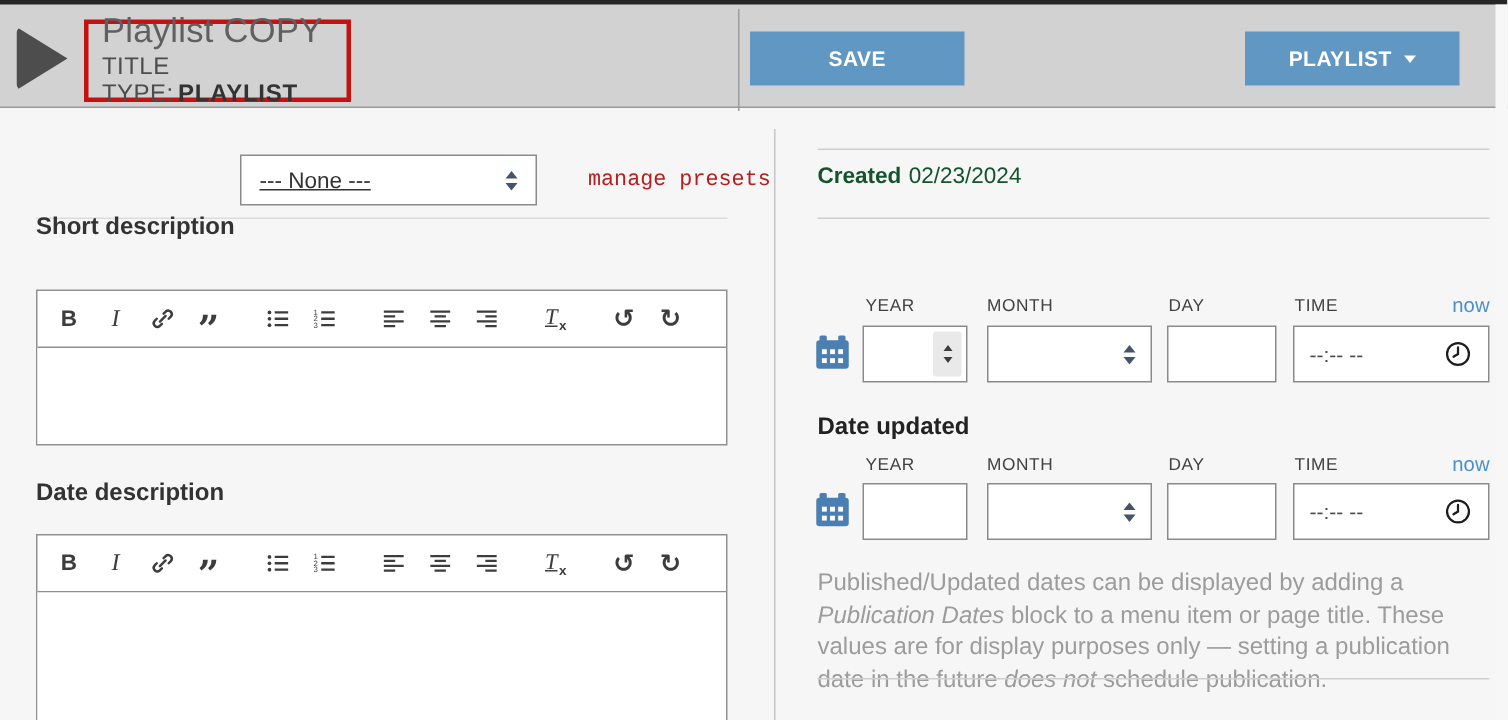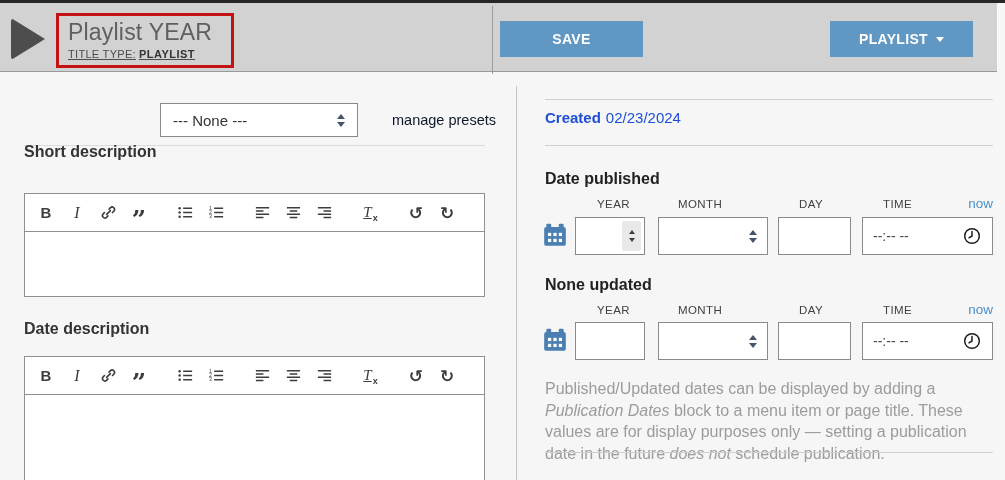--- a/index.html
+++ b/index.html
@@ -9,42 +9,42 @@
 
   
   .header { position:absolute; left:0; top:0; width:1005px; height:72px;
             background:#d2d2d2; border-top:3px solid #262626; border-bottom:1px solid #999; }
   .play { position:absolute; left:11px; top:15px; width:0; height:0;
           border-left:34px solid #4d4d4d; border-top:21px solid transparent; border-bottom:21px solid transparent;
           border-radius:4px; }
   .title-box { position:absolute; left:56px; top:10px; width:178px; height:55px;
                border:3px solid #c41212; display:flex; flex-direction:column; justify-content:center; padding-left:9px; }
   .page-title { font-size:23px; color:#606060; line-height:1.02; letter-spacing:0.2px; }
-  .title-type { font-size:11px; color:#4c4c4c; margin-top:3px; letter-spacing:0.3px;text-decoration:underline; }
+  .title-type { font-size:16px; color:#4c4c4c; margin-top:3px; letter-spacing:0.3px; }
   .title-type b { color:#333; margin-left:3px; letter-spacing:0.5px; }
   .hdr-vdiv { position:absolute; left:492px; top:3px; width:1px; height:68px; background:#9b9b9b; }
   .hbtn { position:absolute; top:18px; width:143px; height:36px; background:#6197c3; border:none;
           color:#fff; font-family:"Liberation Sans",sans-serif; font-weight:bold; font-size:14px; letter-spacing:0.3px;
           display:flex; align-items:center; justify-content:center; cursor:pointer; }
   .caret-down { width:0; height:0; border-left:4.5px solid transparent; border-right:4.5px solid transparent;
                 border-top:5px solid #fff; margin-left:8px; }
   .right-strip { position:absolute; left:997px; top:3px; width:8px; height:477px; background:#f7f7f7; }
 
   
   .lbl-strong { font-weight:bold; font-size:16px; color:#333; }
   .meta-label { position:absolute; left:24px; top:103px; height:34px; line-height:34px; }
   .preset-select { position:absolute; left:160px; top:103px; width:198px; height:34px; background:#fff;
-                   border:1px solid #8a8a8a; display:flex; align-items:center; padding:12px 12px; font-size:15px; color:#333; cursor:pointer; }
+                   border:1px solid #8a8a8a; display:flex; align-items:center; padding:12px 12px; font-size:15px; color:#333; cursor:pointer;text-decoration:underline; }
   .preset-select .grow { flex:1; }
   .updown { display:flex; flex-direction:column; gap:3px; align-items:center; }
   .updown i { display:block; width:0; height:0; border-left:4px solid transparent; border-right:4px solid transparent; }
   .updown .u { border-bottom:5px solid #44546a; }
   .updown .d { border-top:5px solid #44546a; }
   .manage-link { position:absolute; left:392px; top:103px; height:34px; line-height:34px;
-                 color:#0f172a; font-size:14.5px; cursor:pointer; text-decoration:none; }
+                 color:#b91c1c; font-size:14.5px; cursor:pointer; text-decoration:none;font-family:Liberation Mono, monospace; }
   .hr-left { position:absolute; left:24px; top:145px; width:461px; height:1px; background:#dcdcdc; }
   .sec-head-short { position:absolute; left:24px; top:143px; }
   .sec-head-long  { position:absolute; left:24px; top:320px; }
   .editor { position:absolute; left:24px; width:461px; background:#fff; border:1px solid #909090; }
   .editor1 { top:193px; }
   .editor2 { top:356px; }
   .tb { height:38px; border-bottom:1px solid #909090; display:flex; align-items:center; padding:0 10px; }
   .grp { display:flex; align-items:center; gap:9px; margin-right:24px; }
   .tbtn { width:22px; height:24px; display:flex; align-items:center; justify-content:center;
           color:#3d3d3d; cursor:pointer; background:none; border:none; font-family:"Liberation Sans",sans-serif; }
@@ -55,24 +55,24 @@
   .tx-x { font-size:9px; font-weight:bold; position:relative; top:4px; left:1px; }
   .g-arrow { font-size:17px; font-weight:bold; color:#3d3d3d; font-family:"DejaVu Sans",sans-serif; }
   .content-area { background:#fff; }
   .editor1 .content-area { height:64px; }
   .editor2 .content-area { height:110px; }
 
   
   .col-vdiv { position:absolute; left:516px; top:86px; width:1px; height:394px; background:#c4c4c4; }
   .hr-right { position:absolute; left:545px; width:448px; height:1px; background:#cfcfcf; }
   .created-row { position:absolute; left:545px; top:109px; width:448px; display:flex; justify-content:space-between;
-                 font-size:15px; color:#1d4ed8; }
+                 font-size:15px; color:#14532d; }
   .created-row b { margin-right:5px; }
   .date-head { position:absolute; left:545px; font-size:16px; font-weight:bold; color:#222; }
-  .fld-label { position:absolute; font-size:11.5px; color:#414141; letter-spacing:0.4px;margin-left:20px; }
+  .fld-label { position:absolute; font-size:11.5px; color:#414141; letter-spacing:0.4px; }
   .now-link { position:absolute; width:53px; text-align:right; color:#4a90c9; font-size:13.5px; cursor:pointer; text-decoration:none; }
   .fld { position:absolute; height:38px; background:#fff; border:1px solid #8a8a8a; }
   .fld input { width:100%; height:100%; border:none; outline:none; font-family:"Liberation Sans",sans-serif;
                font-size:14px; padding:0 8px; background:transparent; color:#333; }
   .fld input::placeholder { color:#4a4a4a; opacity:1; }
   .spin { position:absolute; right:3px; top:3px; bottom:3px; width:19px; background:#e9e9e9; border-radius:2px;
           display:flex; flex-direction:column; align-items:center; justify-content:center; gap:4px; cursor:pointer; }
   .spin i { display:block; width:0; height:0; border-left:3.5px solid transparent; border-right:3.5px solid transparent; }
   .spin .u { border-bottom:4.5px solid #3d3d3d; }
   .spin .d { border-top:4.5px solid #3d3d3d; }
@@ -86,21 +86,21 @@
   .note i { color:#9c9c9c; }
 </style>
 </head>
 <body>
 
 <div id="page">
 
   <div class="header">
     <div class="play"></div>
     <div class="title-box">
-      <div class="page-title">Playlist YEAR</div>
+      <div class="page-title">Playlist COPY</div>
       <div class="title-type">
         <span>TITLE TYPE:</span><b>PLAYLIST</b>
       </div>
     </div>
     <div class="hdr-vdiv"></div>
     <button class="hbtn" style="left:500px;">
       <span>SAVE</span>
     </button>
     <button class="hbtn" style="left:830px;">
       <span>PLAYLIST</span>
@@ -299,21 +299,20 @@
     <div class="content-area" contenteditable="true" style=""></div>
   </div>
 
   <div class="col-vdiv"></div>
   <div class="hr-right" style="top:99px;"></div>
   <div class="created-row">
     <span><b>Created</b><span>02/23/2024</span></span>
   </div>
   <div class="hr-right" style="top:145px;"></div>
 
-  <div class="date-head" style="top:170px;">Date published</div>
   <div class="fld-label" style="left:577px; top:198px;">YEAR</div>
   <div class="fld-label" style="left:658px; top:198px;">MONTH</div>
   <div class="fld-label" style="left:779px; top:198px;">DAY</div>
   <div class="fld-label" style="left:863px; top:198px;">TIME</div>
   <a class="now-link" style="left:940px; top:196px;">now</a>
 
   <svg class="cal-icon" style="left:542px; top:222px;" viewBox="0 0 24 24">
       <g fill="#4b7fb2">
         <rect x="4" y="1.5" width="4.5" height="5" rx="1"></rect>
         <rect x="15.5" y="1.5" width="4.5" height="5" rx="1"></rect>
@@ -349,21 +348,21 @@
   <div class="fld time-fld" style="left:862px; top:217px; width:131px;">
     <input type="text" placeholder="--:-- --" style="">
     <span class="clock-icon">
         <svg viewBox="0 0 20 20" width="20" height="20">
           <circle cx="10" cy="10" r="7.3" fill="none" stroke="#1d1d1d" stroke-width="1.5"></circle>
           <path d="M10 5.6V10l-3 1.8" fill="none" stroke="#1d1d1d" stroke-width="1.5" stroke-linecap="round"></path>
         </svg>
       </span>
   </div>
 
-  <div class="date-head" style="top:276px;">None updated</div>
+  <div class="date-head" style="top:276px;">Date updated</div>
   <div class="fld-label" style="left:577px; top:304px;">YEAR</div>
   <div class="fld-label" style="left:658px; top:304px;">MONTH</div>
   <div class="fld-label" style="left:779px; top:304px;">DAY</div>
   <div class="fld-label" style="left:863px; top:304px;">TIME</div>
   <a class="now-link" style="left:940px; top:302px;">now</a>
 
   <svg class="cal-icon" style="left:542px; top:327px;" viewBox="0 0 24 24">
       <g fill="#4b7fb2">
         <rect x="4" y="1.5" width="4.5" height="5" rx="1"></rect>
         <rect x="15.5" y="1.5" width="4.5" height="5" rx="1"></rect>

